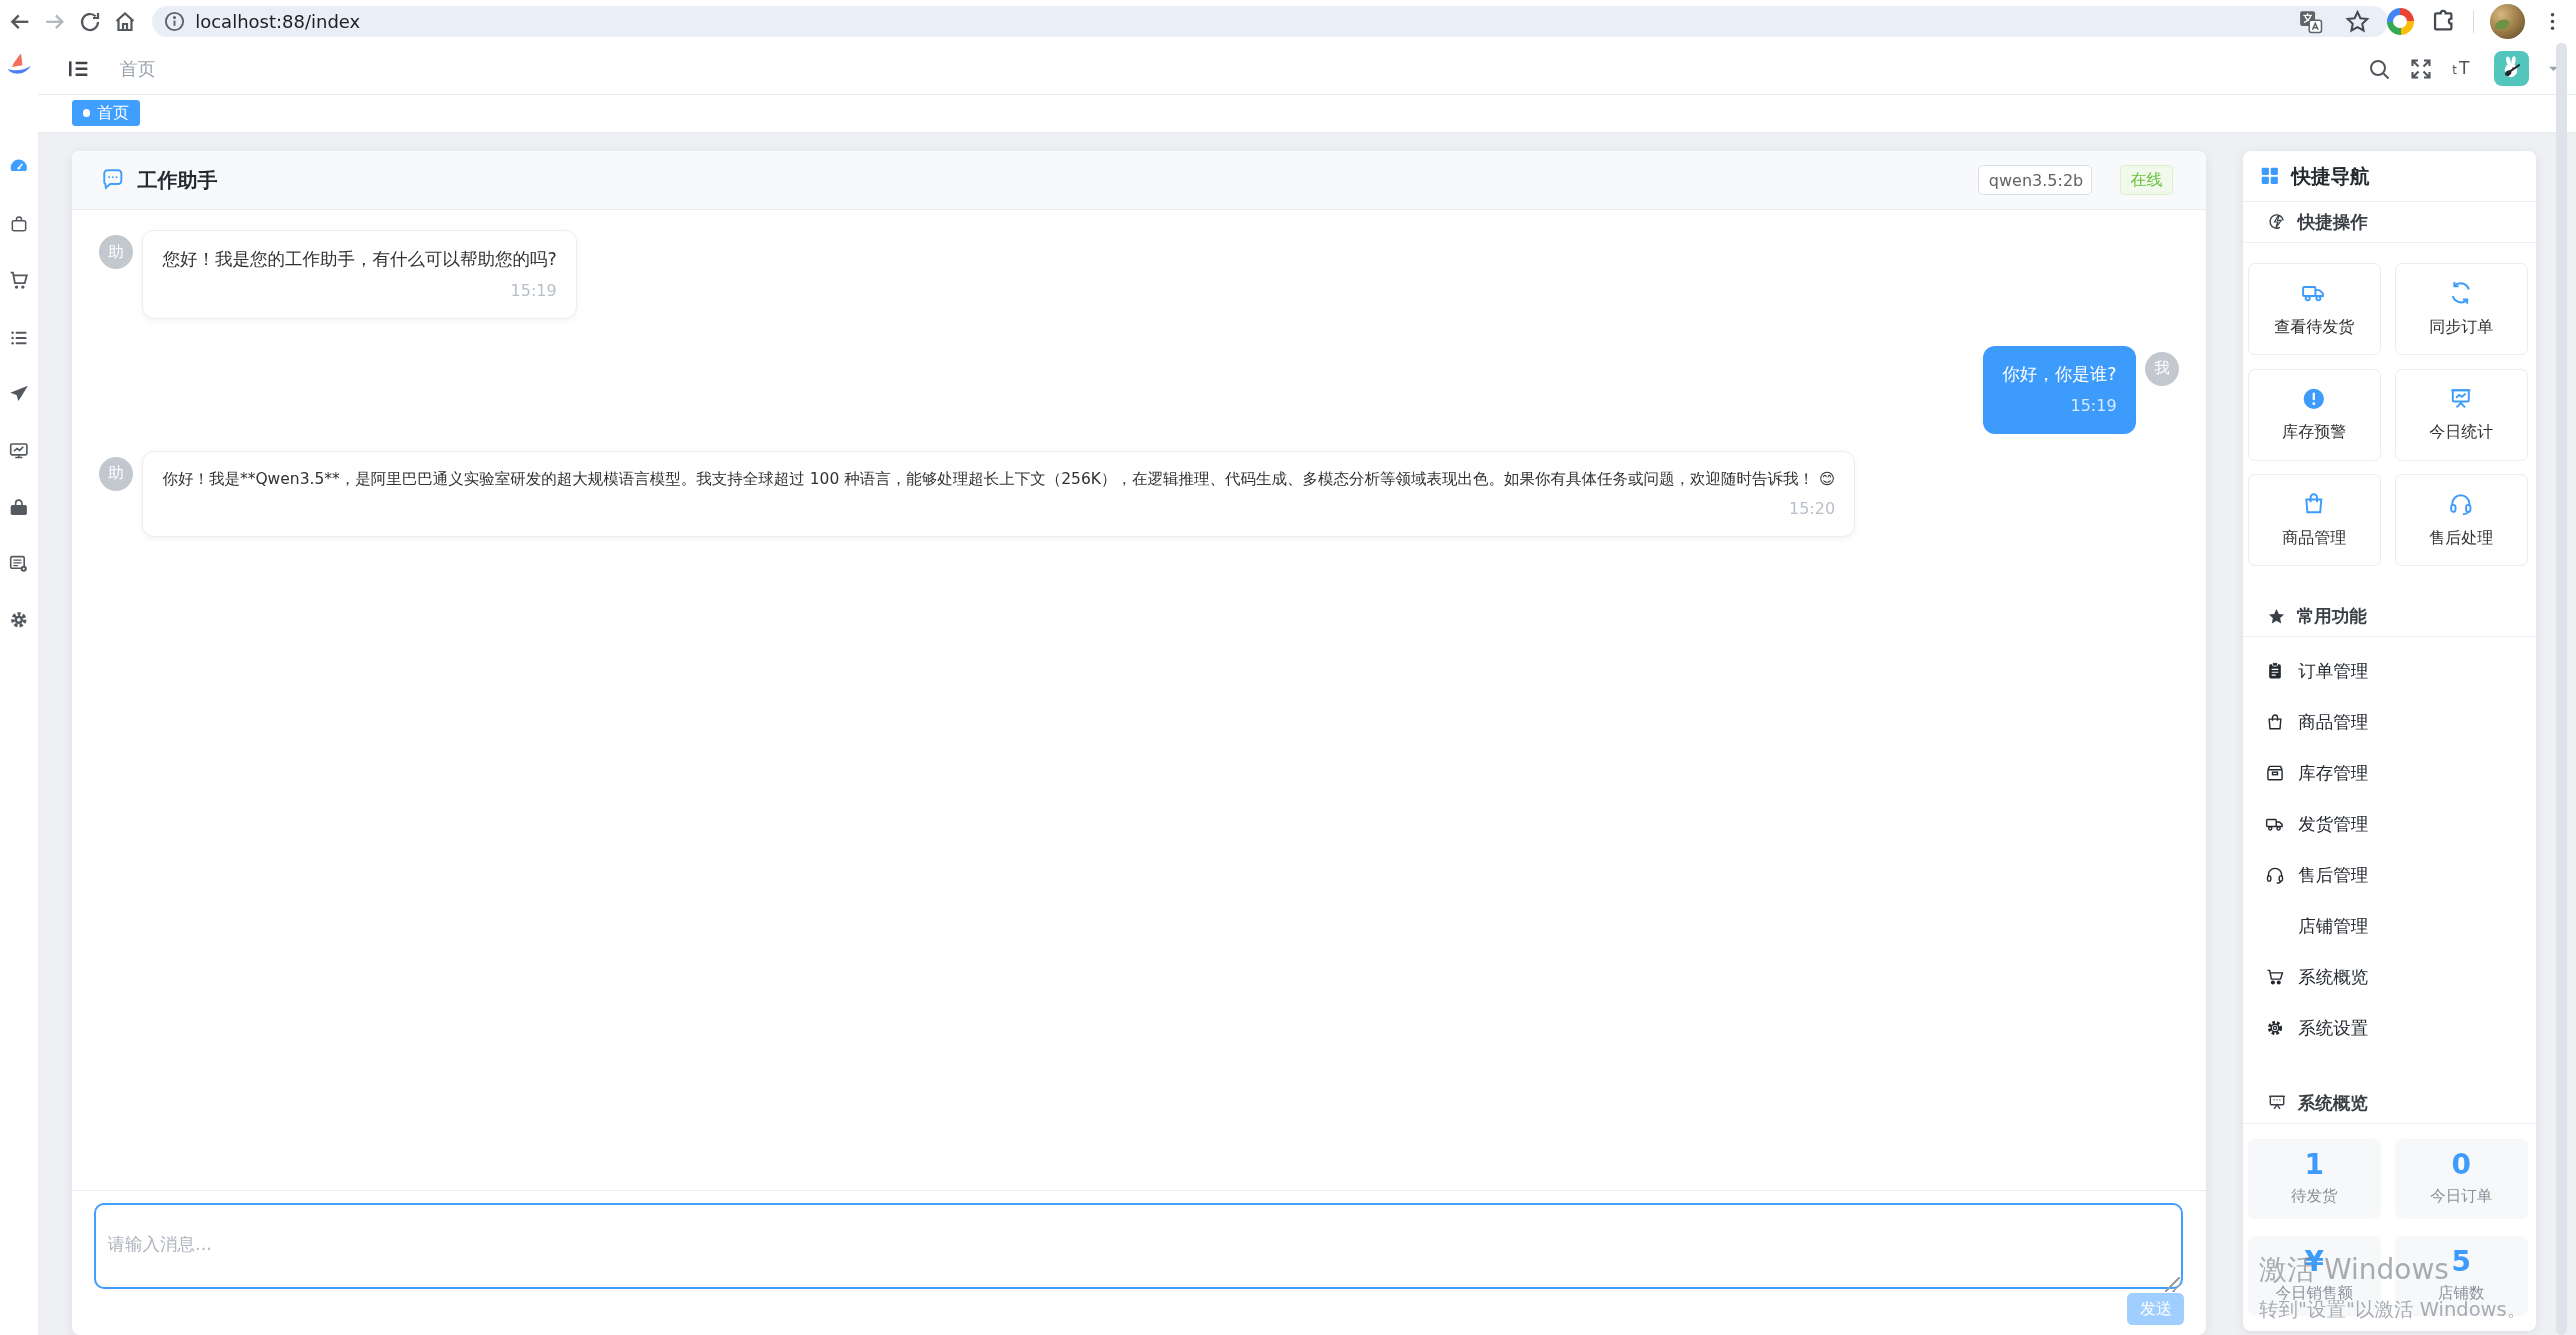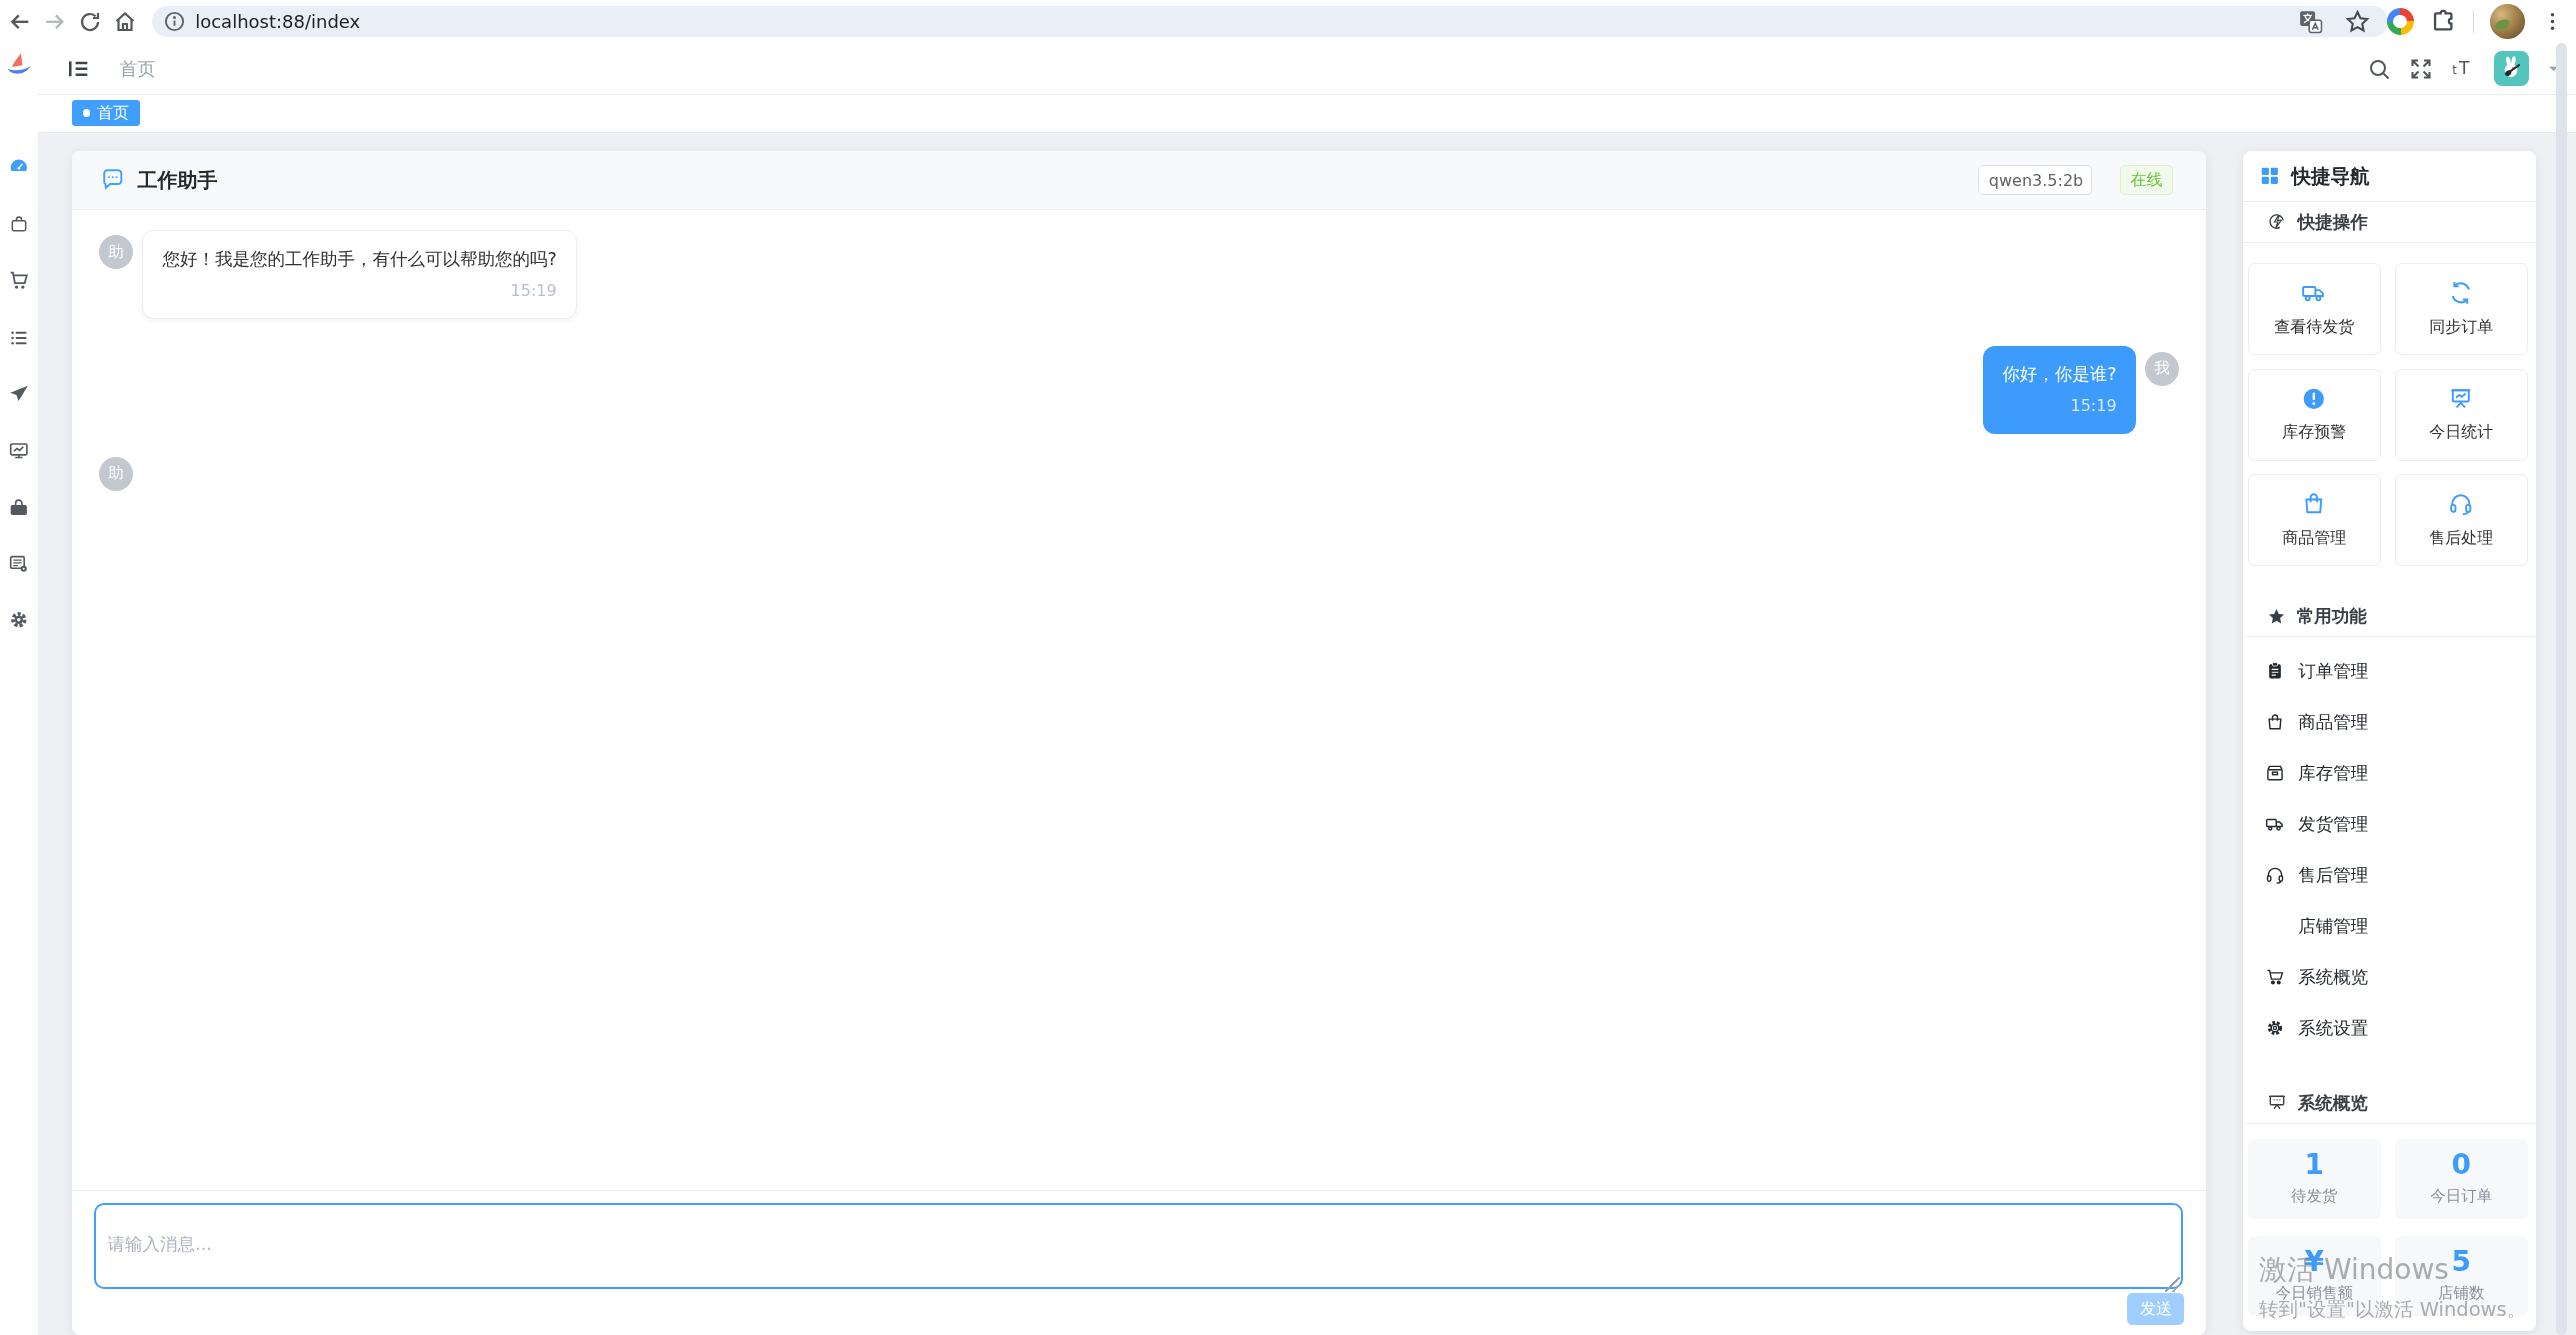--- a/index.html
+++ b/index.html
@@ -301,20 +301,24 @@
       <div class="mrow user" style="margin-top:27px;">
         <div class="bubble me">
           <div>你好，你是谁?</div>
           <div class="btime">15:19</div>
         </div>
         <div class="mava">我</div>
       </div>
 
       <div class="mrow" style="margin-top:17.5px;">
         <div class="mava">助</div>
+        <div class="bubble bot" style="max-width:none;">
+          <div class="nowrap">你好！我是**Qwen3.5**，是阿里巴巴通义实验室研发的超大规模语言模型。我支持全球超过 100 种语言，能够处理超长上下文（256K），在逻辑推理、代码生成、多模态分析等领域表现出色。如果你有具体任务或问题，欢迎随时告诉我！ 😊</div>
+          <div class="btime">15:20</div>
+        </div>
       </div>
     </div>
 
     <div class="inputarea">
       <textarea class="msgbox" placeholder="请输入消息..." style=""></textarea>
       <div class="resize-grip"></div>
       <div class="sendrow">
         <button class="sendbtn">发送</button>
       </div>
     </div>

